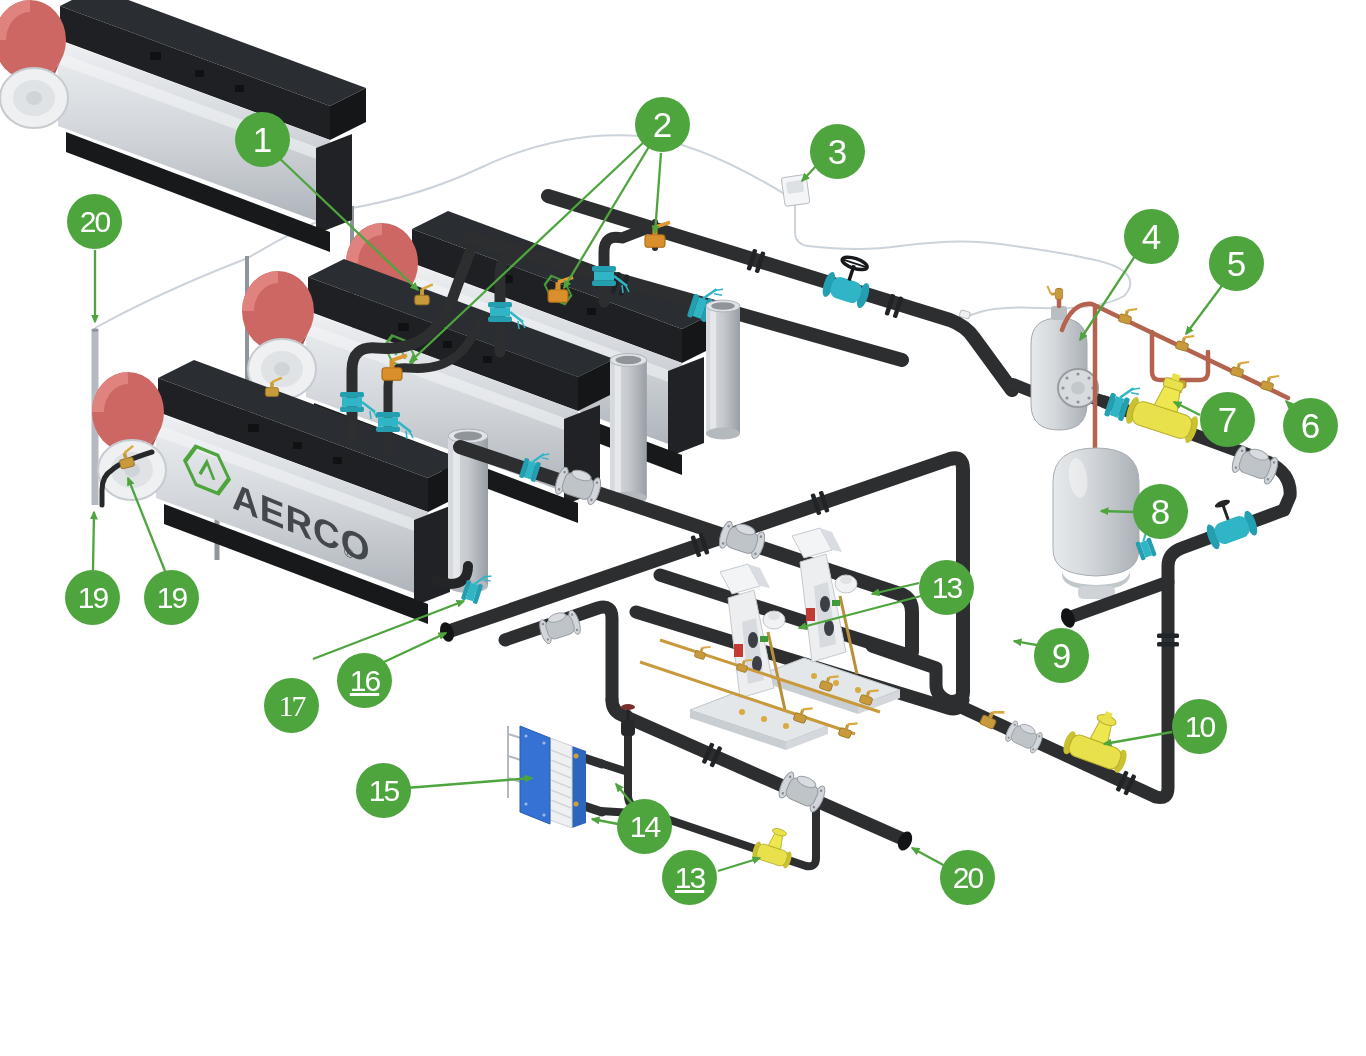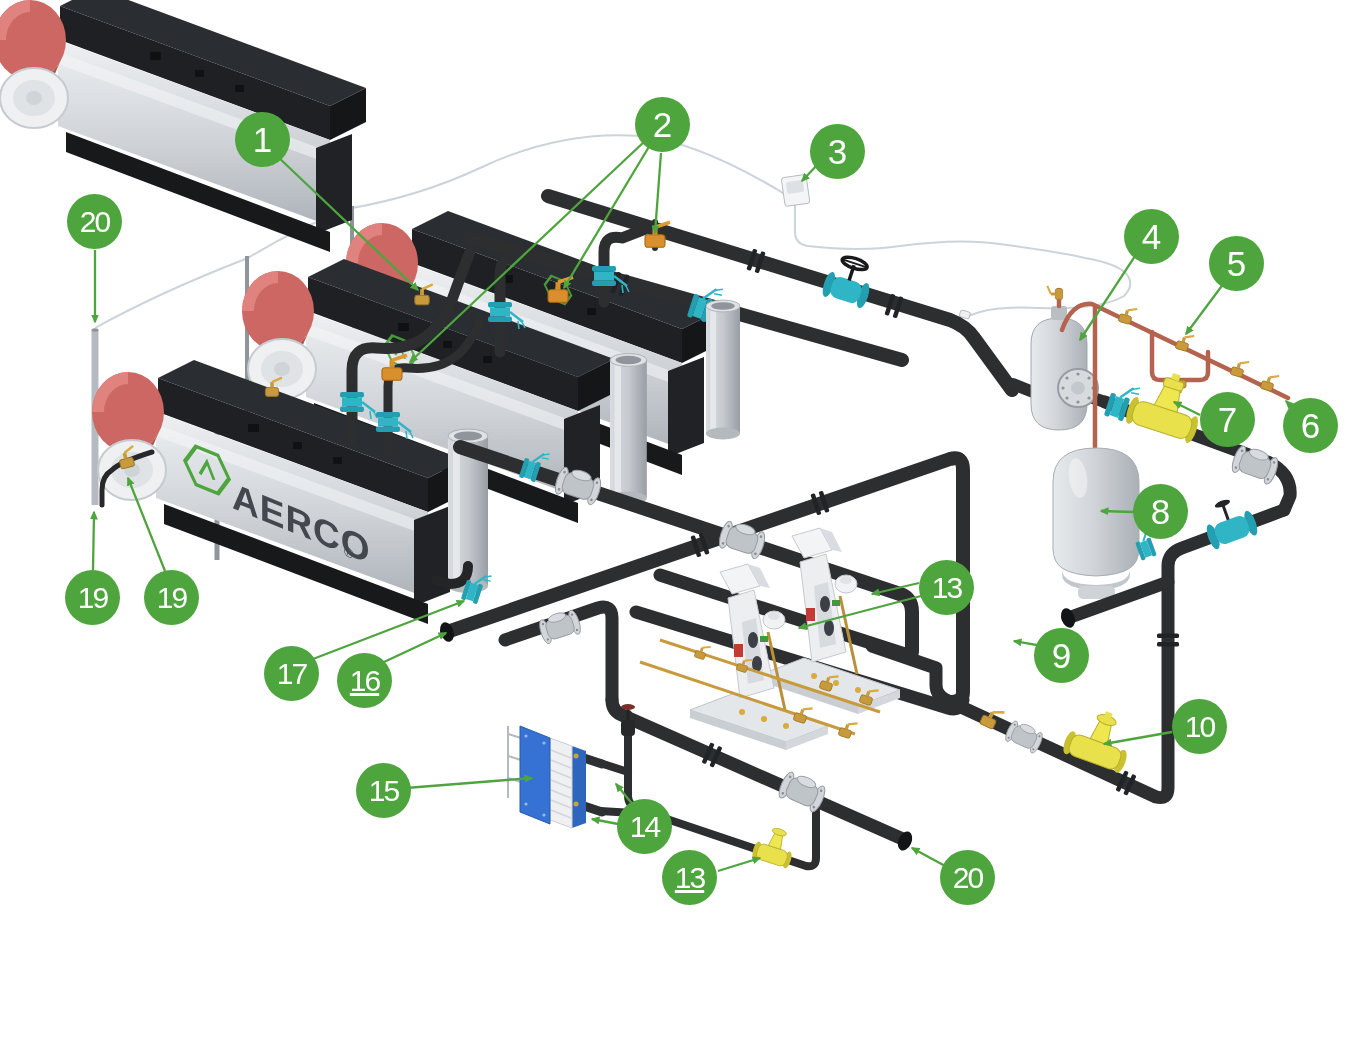--- a/index.html
+++ b/index.html
@@ -442,19 +442,19 @@
       <div class="badge" style="left: 1228px; top: 420px;">7</div>
       <div class="badge" style="left: 1161px; top: 512px;">8</div>
       <div class="badge" style="left: 1062px; top: 656px;">9</div>
       <div class="badge two" style="left: 1200px; top: 727px;">10</div>
       <div class="badge two" style="left: 947px; top: 588px;">13</div>
       <div class="badge two" style="left: 968px; top: 878px;">20</div>
       <div class="badge two" style="left: 690px; top: 878px; text-decoration: underline;">13</div>
       <div class="badge two" style="left: 645px; top: 827px;">14</div>
       <div class="badge two" style="left: 384px; top: 791px;">15</div>
       <div class="badge two" style="left: 365px; top: 681px; text-decoration: underline;">16</div>
-      <div class="badge two" style="left: 292px; top: 674px;">17</div>
+      <div class="badge two" style="left: 292px; top: 706px; font-family: Liberation Serif, serif;">17</div>
       <div class="badge two" style="left: 172px; top: 598px;">19</div>
       <div class="badge two" style="left: 93px; top: 598px; text-align: right;">19</div>
       <div class="badge two" style="left: 95px; top: 222px;">20</div>
     </div>
 
 </div>
 
 </body></html>

